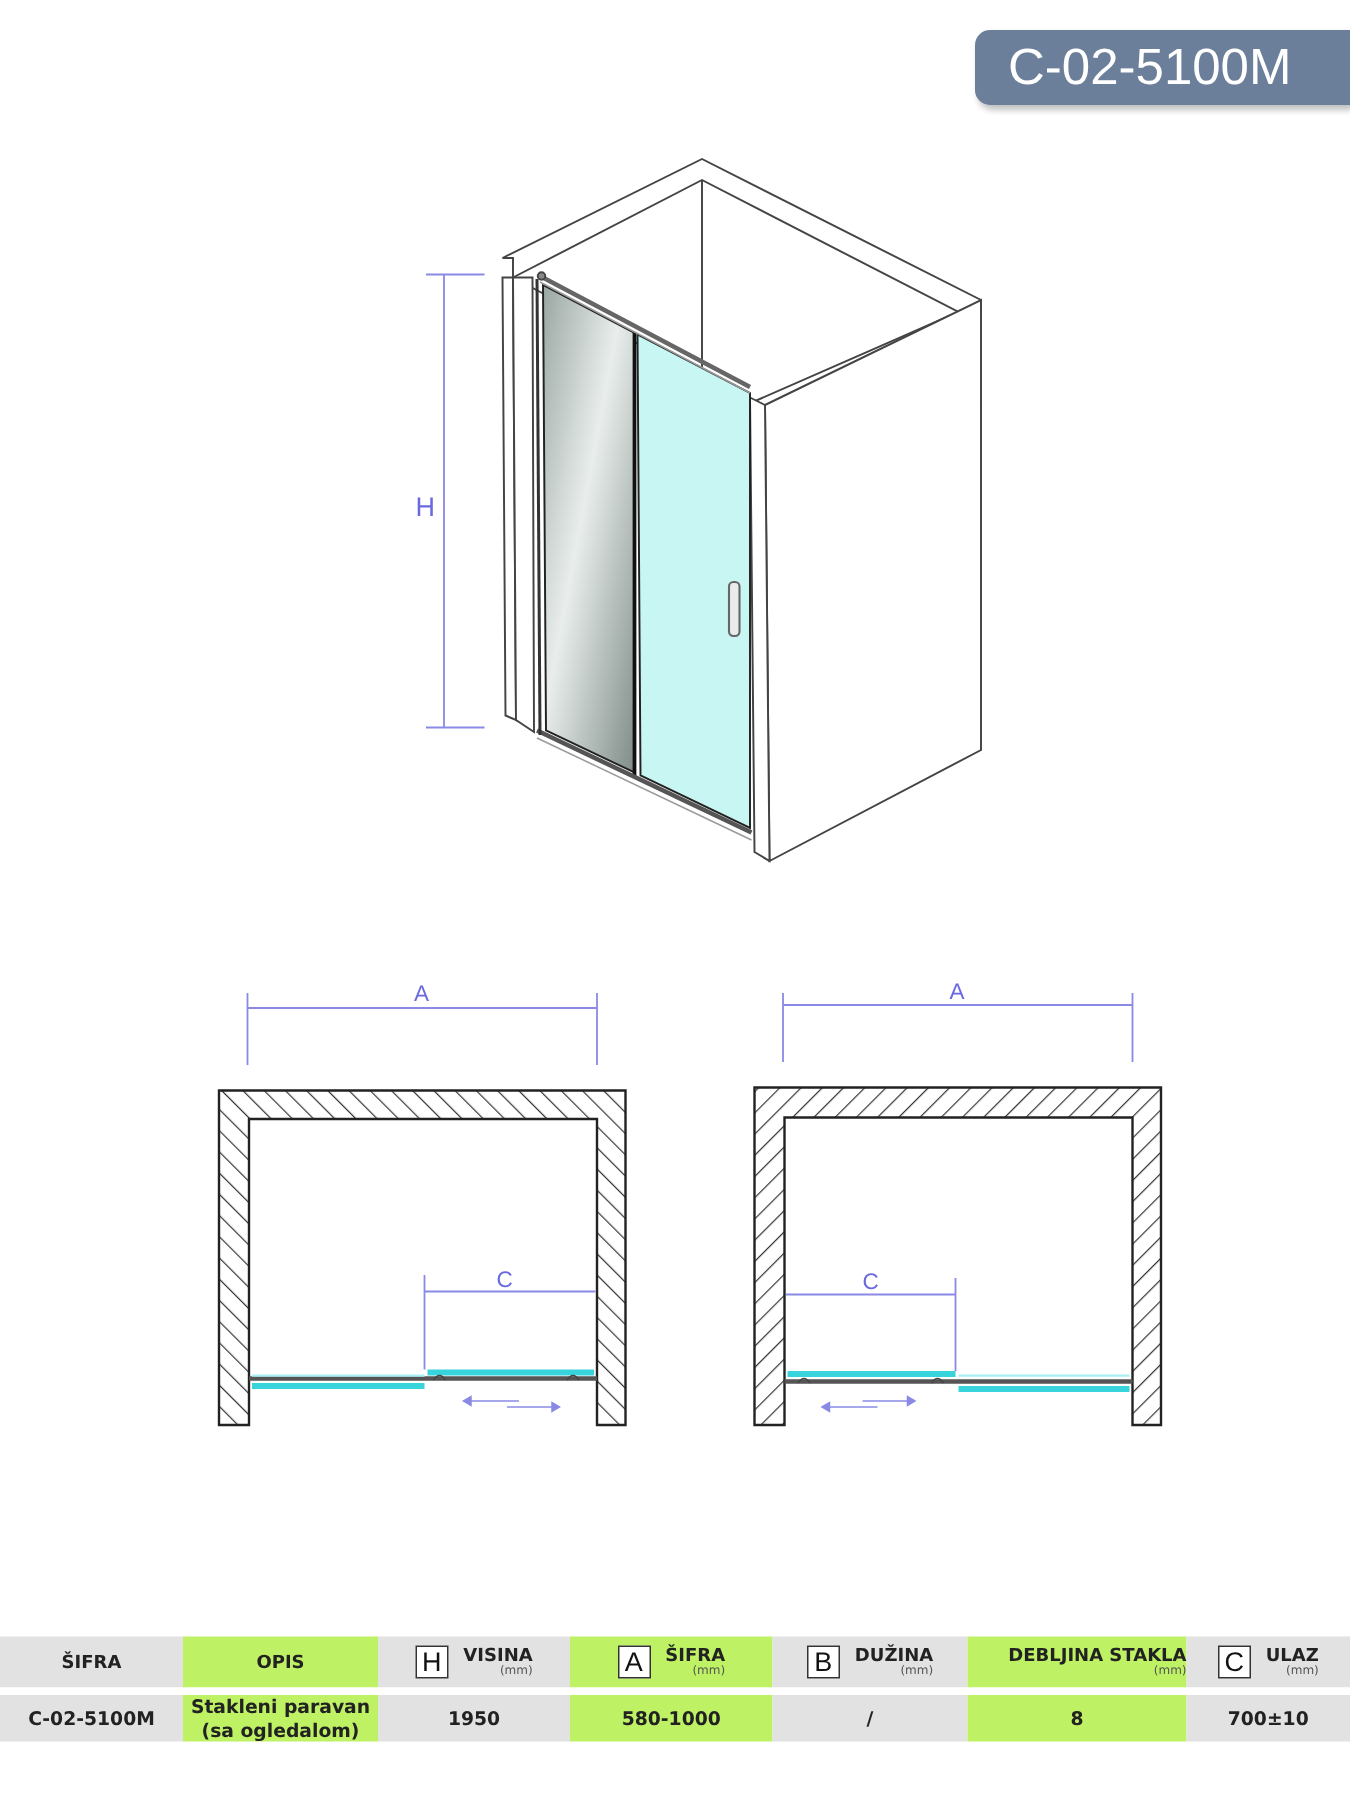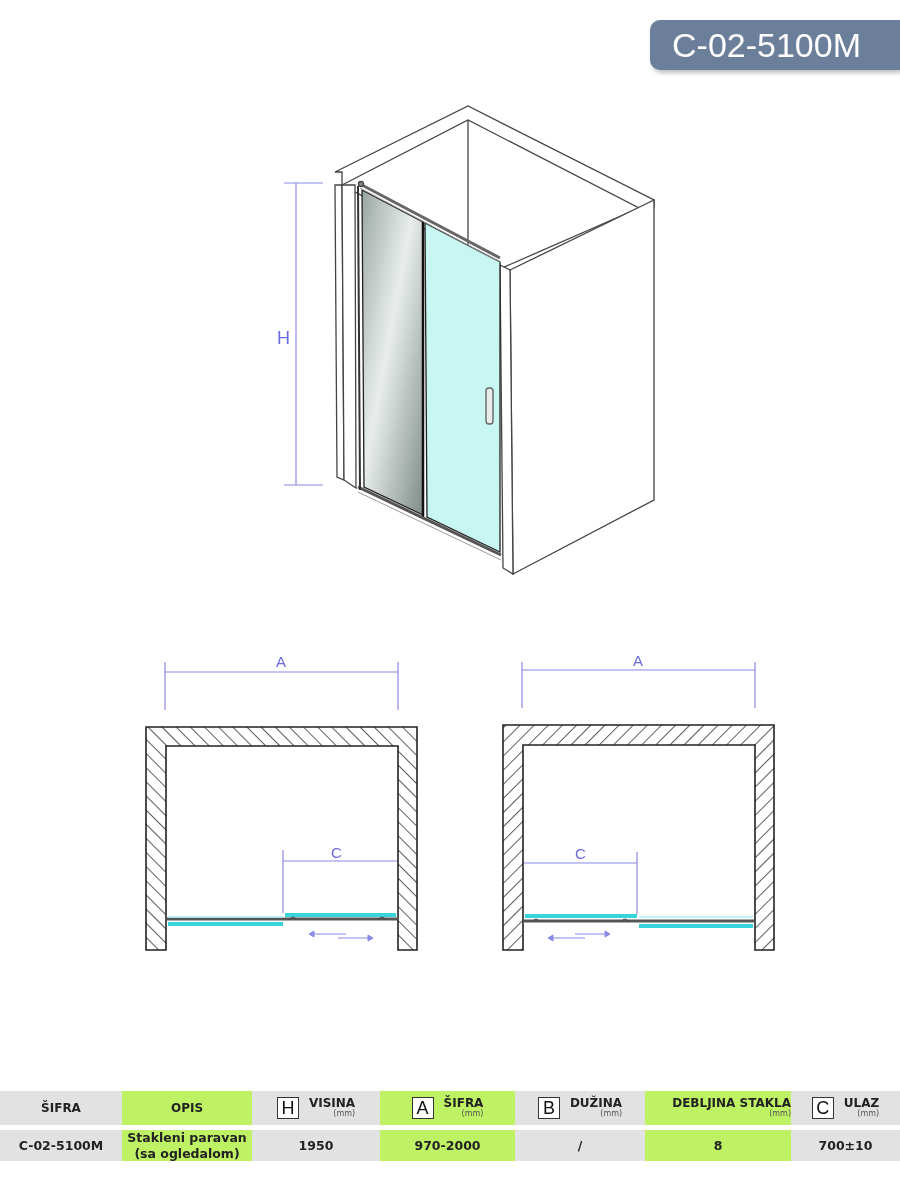--- a/index.html
+++ b/index.html
@@ -192,19 +192,19 @@
   <tr class="spacer">
         <td colspan="7"></td>
       </tr>
   <tr class="row">
     <td class="g">C-02-5100M</td>
     <td class="w desc">
       <div>Stakleni paravan</div>
       <div>(sa ogledalom)</div>
     </td>
     <td class="g">1950</td>
-    <td class="w">970-2000</td>
+    <td class="w">580-1000</td>
     <td class="g">/</td>
     <td class="w">8</td>
     <td class="g">700±10</td>
   </tr>
 </tbody>
   </table>
 
 </body></html>

